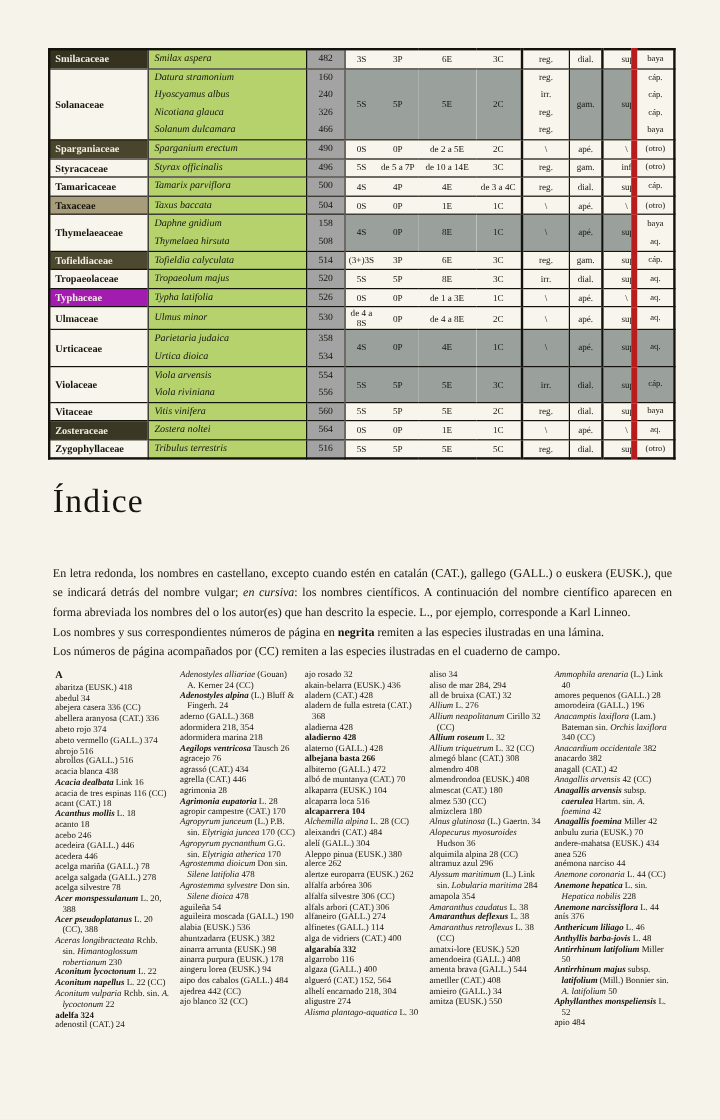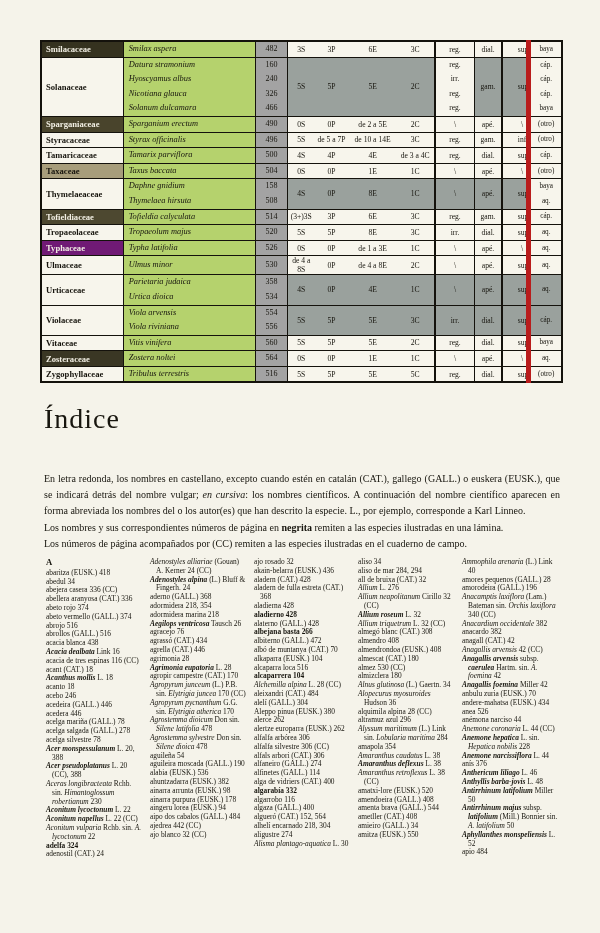--- a/index.html
+++ b/index.html
@@ -225,21 +225,21 @@
             <td class="fc">5S</td>
             <td class="fc">5P</td>
             <td class="fc">8E</td>
             <td class="fc c-c">3C</td>
             <td class="sym">irr.</td>
             <td class="pet">dial.</td>
             <td class="ov">sup.</td>
             <td class="fruit">aq.</td>
           </tr>
           <tr class="fam-row">
-            <td class="family" style="background: #701a75; color: rgb(242, 239, 228); margin-top: 26px;">Typhaceae</td>
+            <td class="family" style="background: #a21caf; color: rgb(242, 239, 228); margin-top: 26px;">Typhaceae</td>
             <td class="species">
               <div>Typha latifolia</div>
             </td>
             <td class="pagec">
               <div>526</div>
             </td>
             <td class="fc">0S</td>
             <td class="fc">0P</td>
             <td class="fc">de 1 a 3E</td>
             <td class="fc c-c">1C</td>

